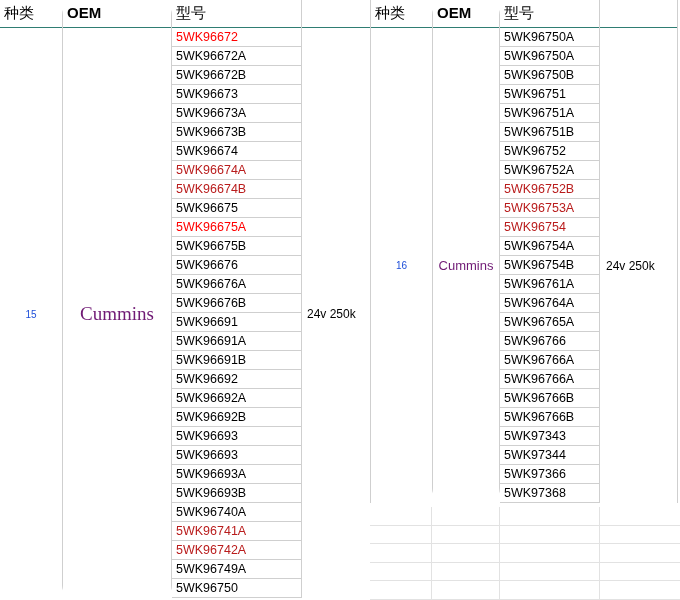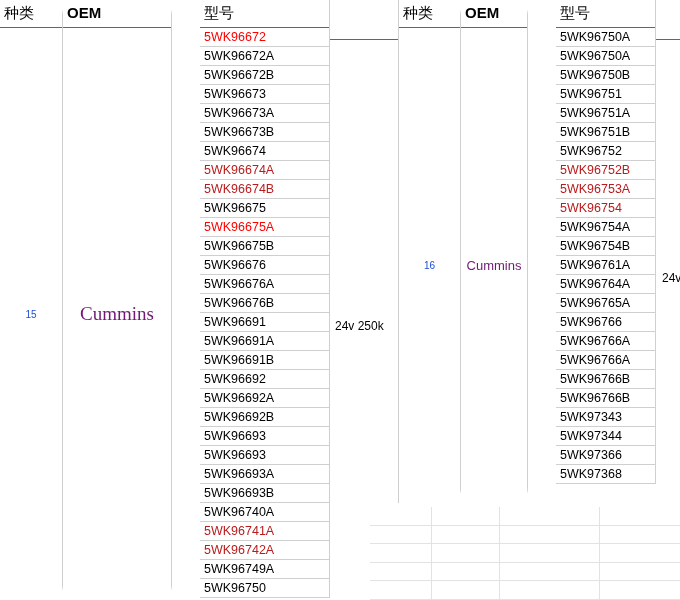--- a/index.html
+++ b/index.html
@@ -22,22 +22,22 @@
   }
   .panel {
     position: relative;
     display: flex;
     flex-direction: row;
     align-items: flex-start;
   }
   
   .col-kind   { width: 62px; }
   .col-oem    { width: 110px; border-radius: 15px; }
-  .col-model  { width: 130px; margin-left: 28px; }
-  .col-spec   { width: 68px; margin-top: 12px; }
+  .col-model  { width: 130px; }
+  .col-spec   { width: 68px; }
 
   .panel-right .col-kind  { width: 62px; }
   .panel-right .col-oem   { width: 68px; }
   .panel-right .col-model { width: 100px; }
   .panel-right .col-spec  { width: 78px; }
 
   .hdr {
     box-sizing: border-box;
     height: 28px;
     line-height: 26px;
@@ -210,20 +210,21 @@
     <div class="col-wrap col-model vline-right">
       <div class="hdr">型号</div>
       <div class="model-list">
           <div class="model-cell">5WK96750A</div>
           <div class="model-cell">5WK96750A</div>
           <div class="model-cell">5WK96750B</div>
           <div class="model-cell">5WK96751</div>
           <div class="model-cell">5WK96751A</div>
           <div class="model-cell">5WK96751B</div>
           <div class="model-cell">5WK96752</div>
+          <div class="model-cell">5WK96752A</div>
           <div class="model-cell faded">5WK96752B</div>
           <div class="model-cell faded">5WK96753A</div>
           <div class="model-cell faded">5WK96754</div>
           <div class="model-cell">5WK96754A</div>
           <div class="model-cell">5WK96754B</div>
           <div class="model-cell">5WK96761A</div>
           <div class="model-cell">5WK96764A</div>
           <div class="model-cell">5WK96765A</div>
           <div class="model-cell">5WK96766</div>
           <div class="model-cell">5WK96766A</div>

